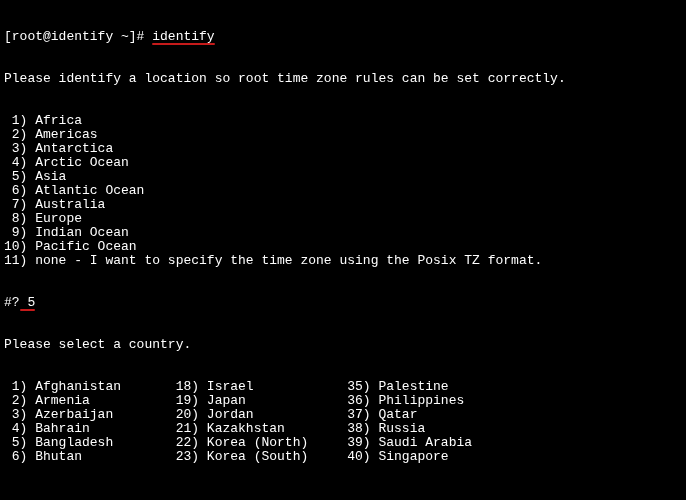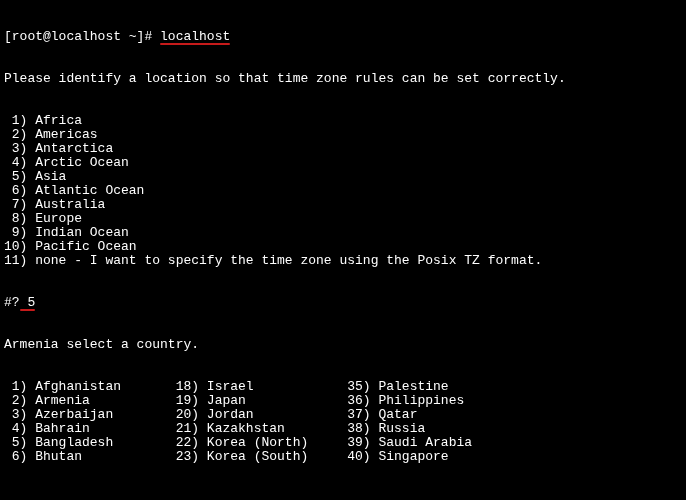--- a/index.html
+++ b/index.html
@@ -30,20 +30,20 @@
     bottom: -1px;
     height: 2px;
     background: rgba(220, 30, 30, 0.9);
     border-radius: 1px;
   }
 </style>
 </head>
 <body>
 
 <div class="terminal">
-  <span class="row"><span>[root@localhost ~]# </span><span class="underline-red">localhost</span></span>
-  <span class="row">Please identify a location so that time zone rules can be set correctly.</span>
+  <span class="row"><span>[root@identify ~]# </span><span class="underline-red">identify</span></span>
+  <span class="row">Please identify a location so root time zone rules can be set correctly.</span>
   <div id="continents-list"><span class="row"> 1) Africa</span><span class="row"> 2) Americas</span><span class="row"> 3) Antarctica</span><span class="row"> 4) Arctic Ocean</span><span class="row"> 5) Asia</span><span class="row"> 6) Atlantic Ocean</span><span class="row"> 7) Australia</span><span class="row"> 8) Europe</span><span class="row"> 9) Indian Ocean</span><span class="row">10) Pacific Ocean</span><span class="row">11) none - I want to specify the time zone using the Posix TZ format.</span></div>
   <span class="row"><span>#?</span><span class="underline-red"> 5</span></span>
-  <span class="row">Armenia select a country.</span>
+  <span class="row">Please select a country.</span>
   <div id="countries-list"><span class="row"> 1) Afghanistan       18) Israel            35) Palestine             </span><span class="row"> 2) Armenia           19) Japan             36) Philippines           </span><span class="row"> 3) Azerbaijan        20) Jordan            37) Qatar                 </span><span class="row"> 4) Bahrain           21) Kazakhstan        38) Russia                </span><span class="row"> 5) Bangladesh        22) Korea (North)     39) Saudi Arabia          </span><span class="row"> 6) Bhutan            23) Korea (South)     40) Singapore             </span></div>
   
 </div>
 
 </body></html>

